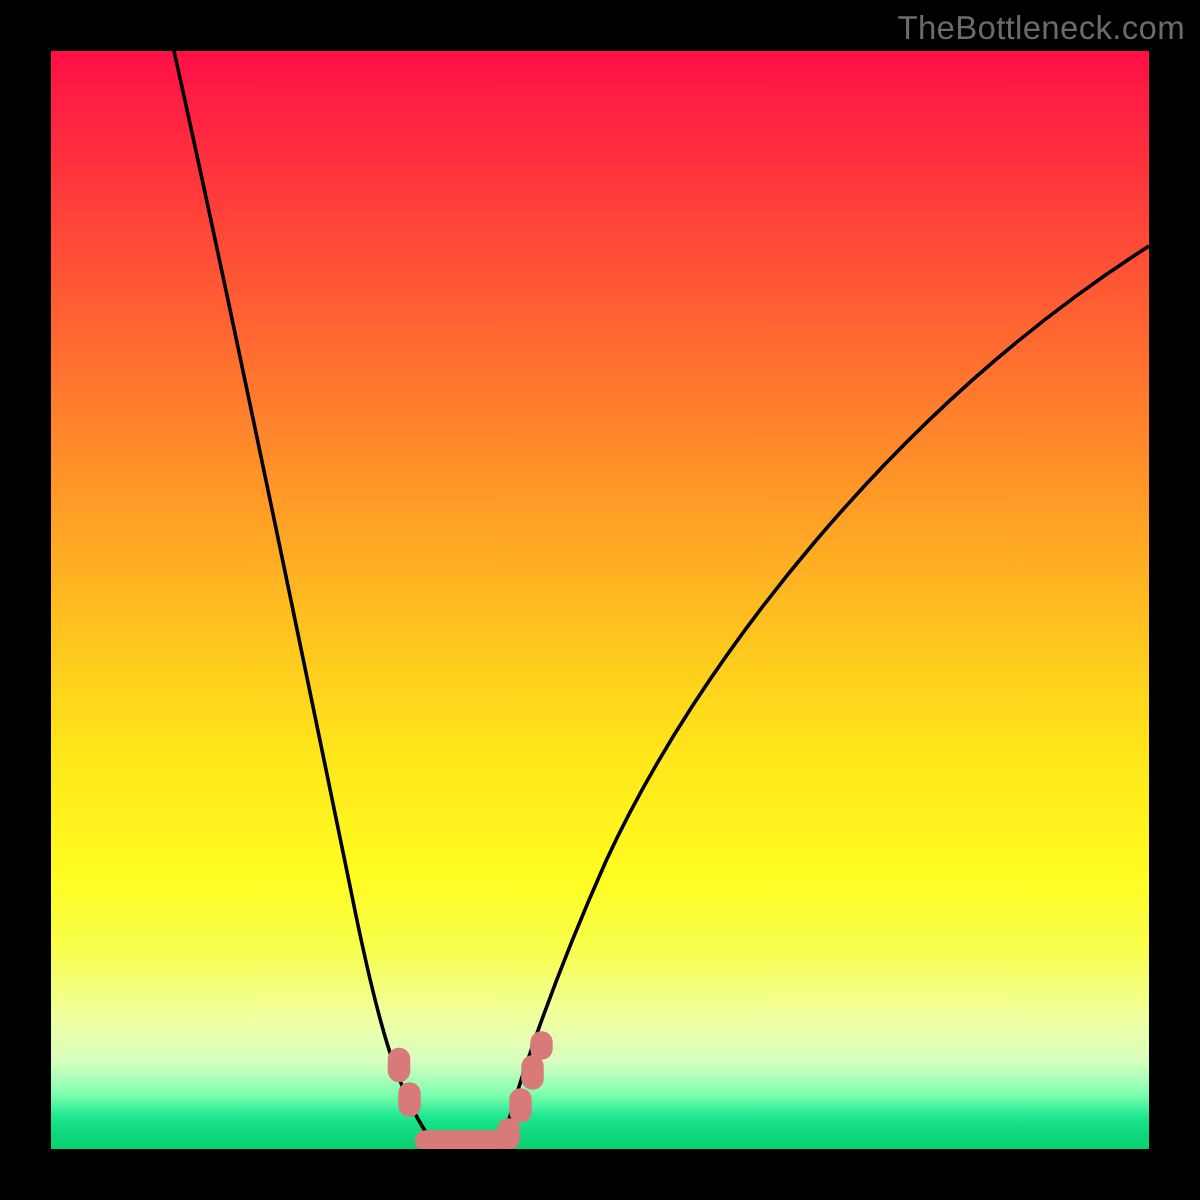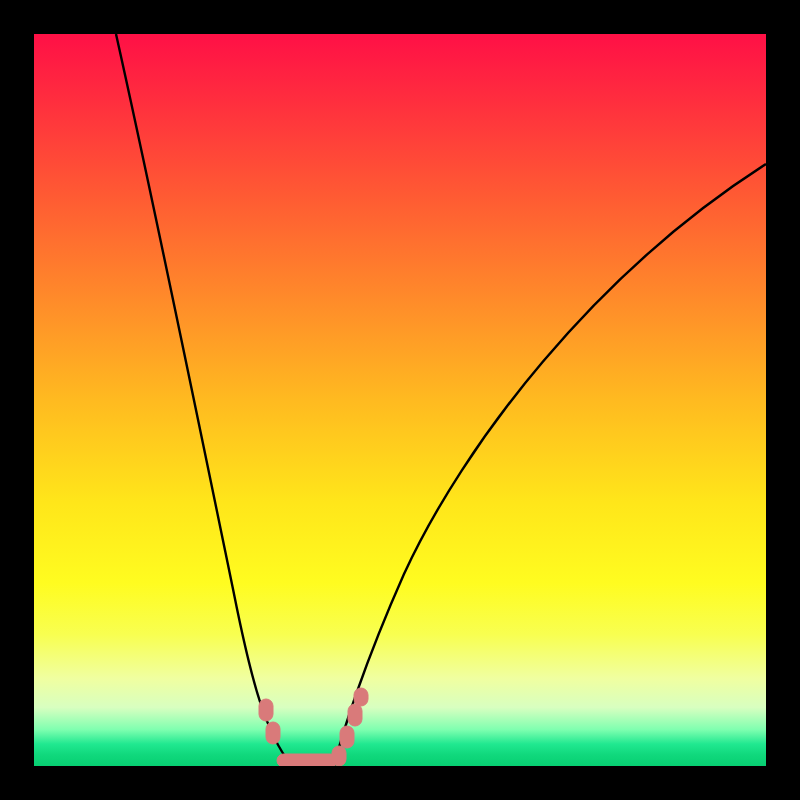--- a/index.html
+++ b/index.html
@@ -58,20 +58,21 @@
   svg.curve {
     position: absolute;
     left: 0; top: 0;
     width: 732px; height: 732px;
   }
 </style>
 </head>
 <body>
 
 <div class="frame">
+  <div class="watermark">TheBottleneck.com</div>
 
   <div class="plot">
     <div class="gradient"></div>
 
     <svg class="curve" viewBox="0 0 732 732" preserveAspectRatio="none">
 
       <path d="M 82 0
                C 120 170, 165 390, 200 560
                C 218 650, 232 700, 258 732" fill="none" stroke="#000" stroke-width="2.4"></path>
 

